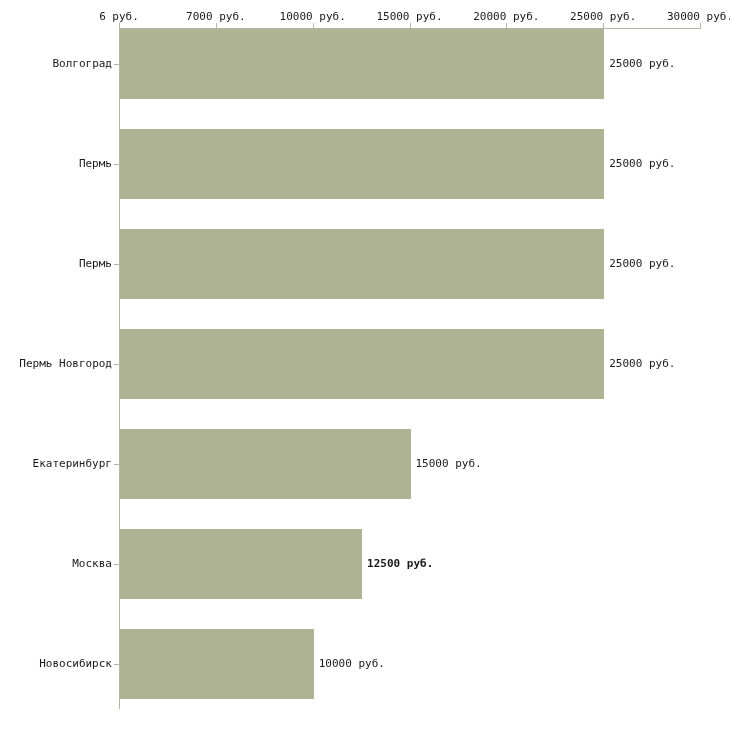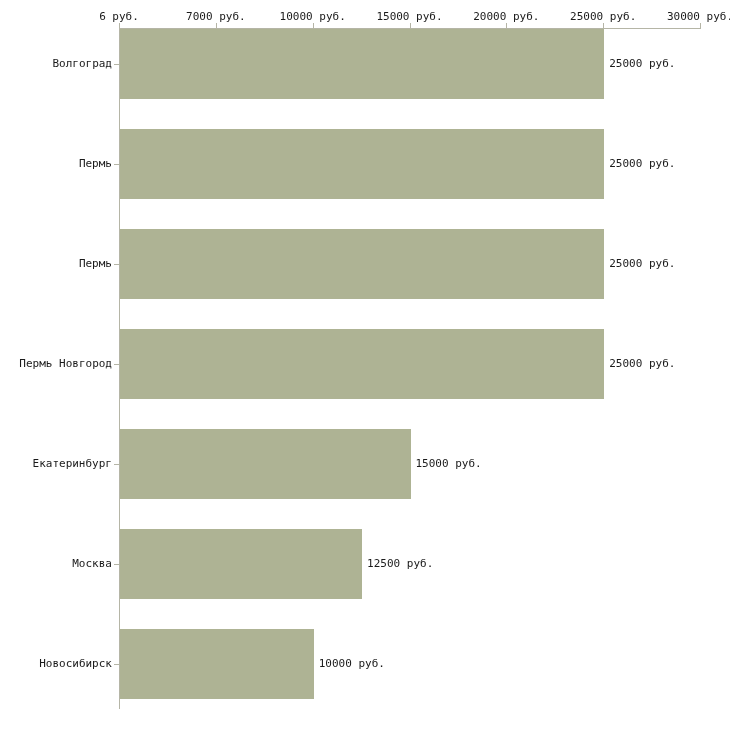--- a/index.html
+++ b/index.html
@@ -166,19 +166,19 @@
         <div class="bar-value" style="left: 609.167px; top: 64px;">25000 руб.</div>
         <div class="bar" style="top: 129px; width: 484.167px; height: 70px; background: rgb(174, 179, 148);"></div>
         <div class="bar-value" style="left: 609.167px; top: 164px;">25000 руб.</div>
         <div class="bar" style="top: 229px; width: 484.167px; height: 70px; background: rgb(174, 179, 148);"></div>
         <div class="bar-value" style="left: 609.167px; top: 264px;">25000 руб.</div>
         <div class="bar" style="top: 329px; width: 484.167px; height: 70px; background: rgb(174, 179, 148);"></div>
         <div class="bar-value" style="left: 609.167px; top: 364px;">25000 руб.</div>
         <div class="bar" style="top: 429px; width: 290.5px; height: 70px; background: rgb(174, 179, 148);"></div>
         <div class="bar-value" style="left: 415.5px; top: 464px;">15000 руб.</div>
         <div class="bar" style="top: 529px; width: 242.083px; height: 70px; background: rgb(174, 179, 148);"></div>
-        <div class="bar-value" style="left: 367.083px; top: 564px;">12500 руб.</div>
+        <div class="bar-value" style="left: 367.083px; top: 564px; font-weight: bold;">12500 руб.</div>
         <div class="bar" style="top: 629px; width: 193.667px; height: 70px; background: rgb(174, 179, 148);"></div>
         <div class="bar-value" style="left: 318.667px; top: 664px;">10000 руб.</div>
       </div>
 
   </div>
 </div>
 
 </body></html>

